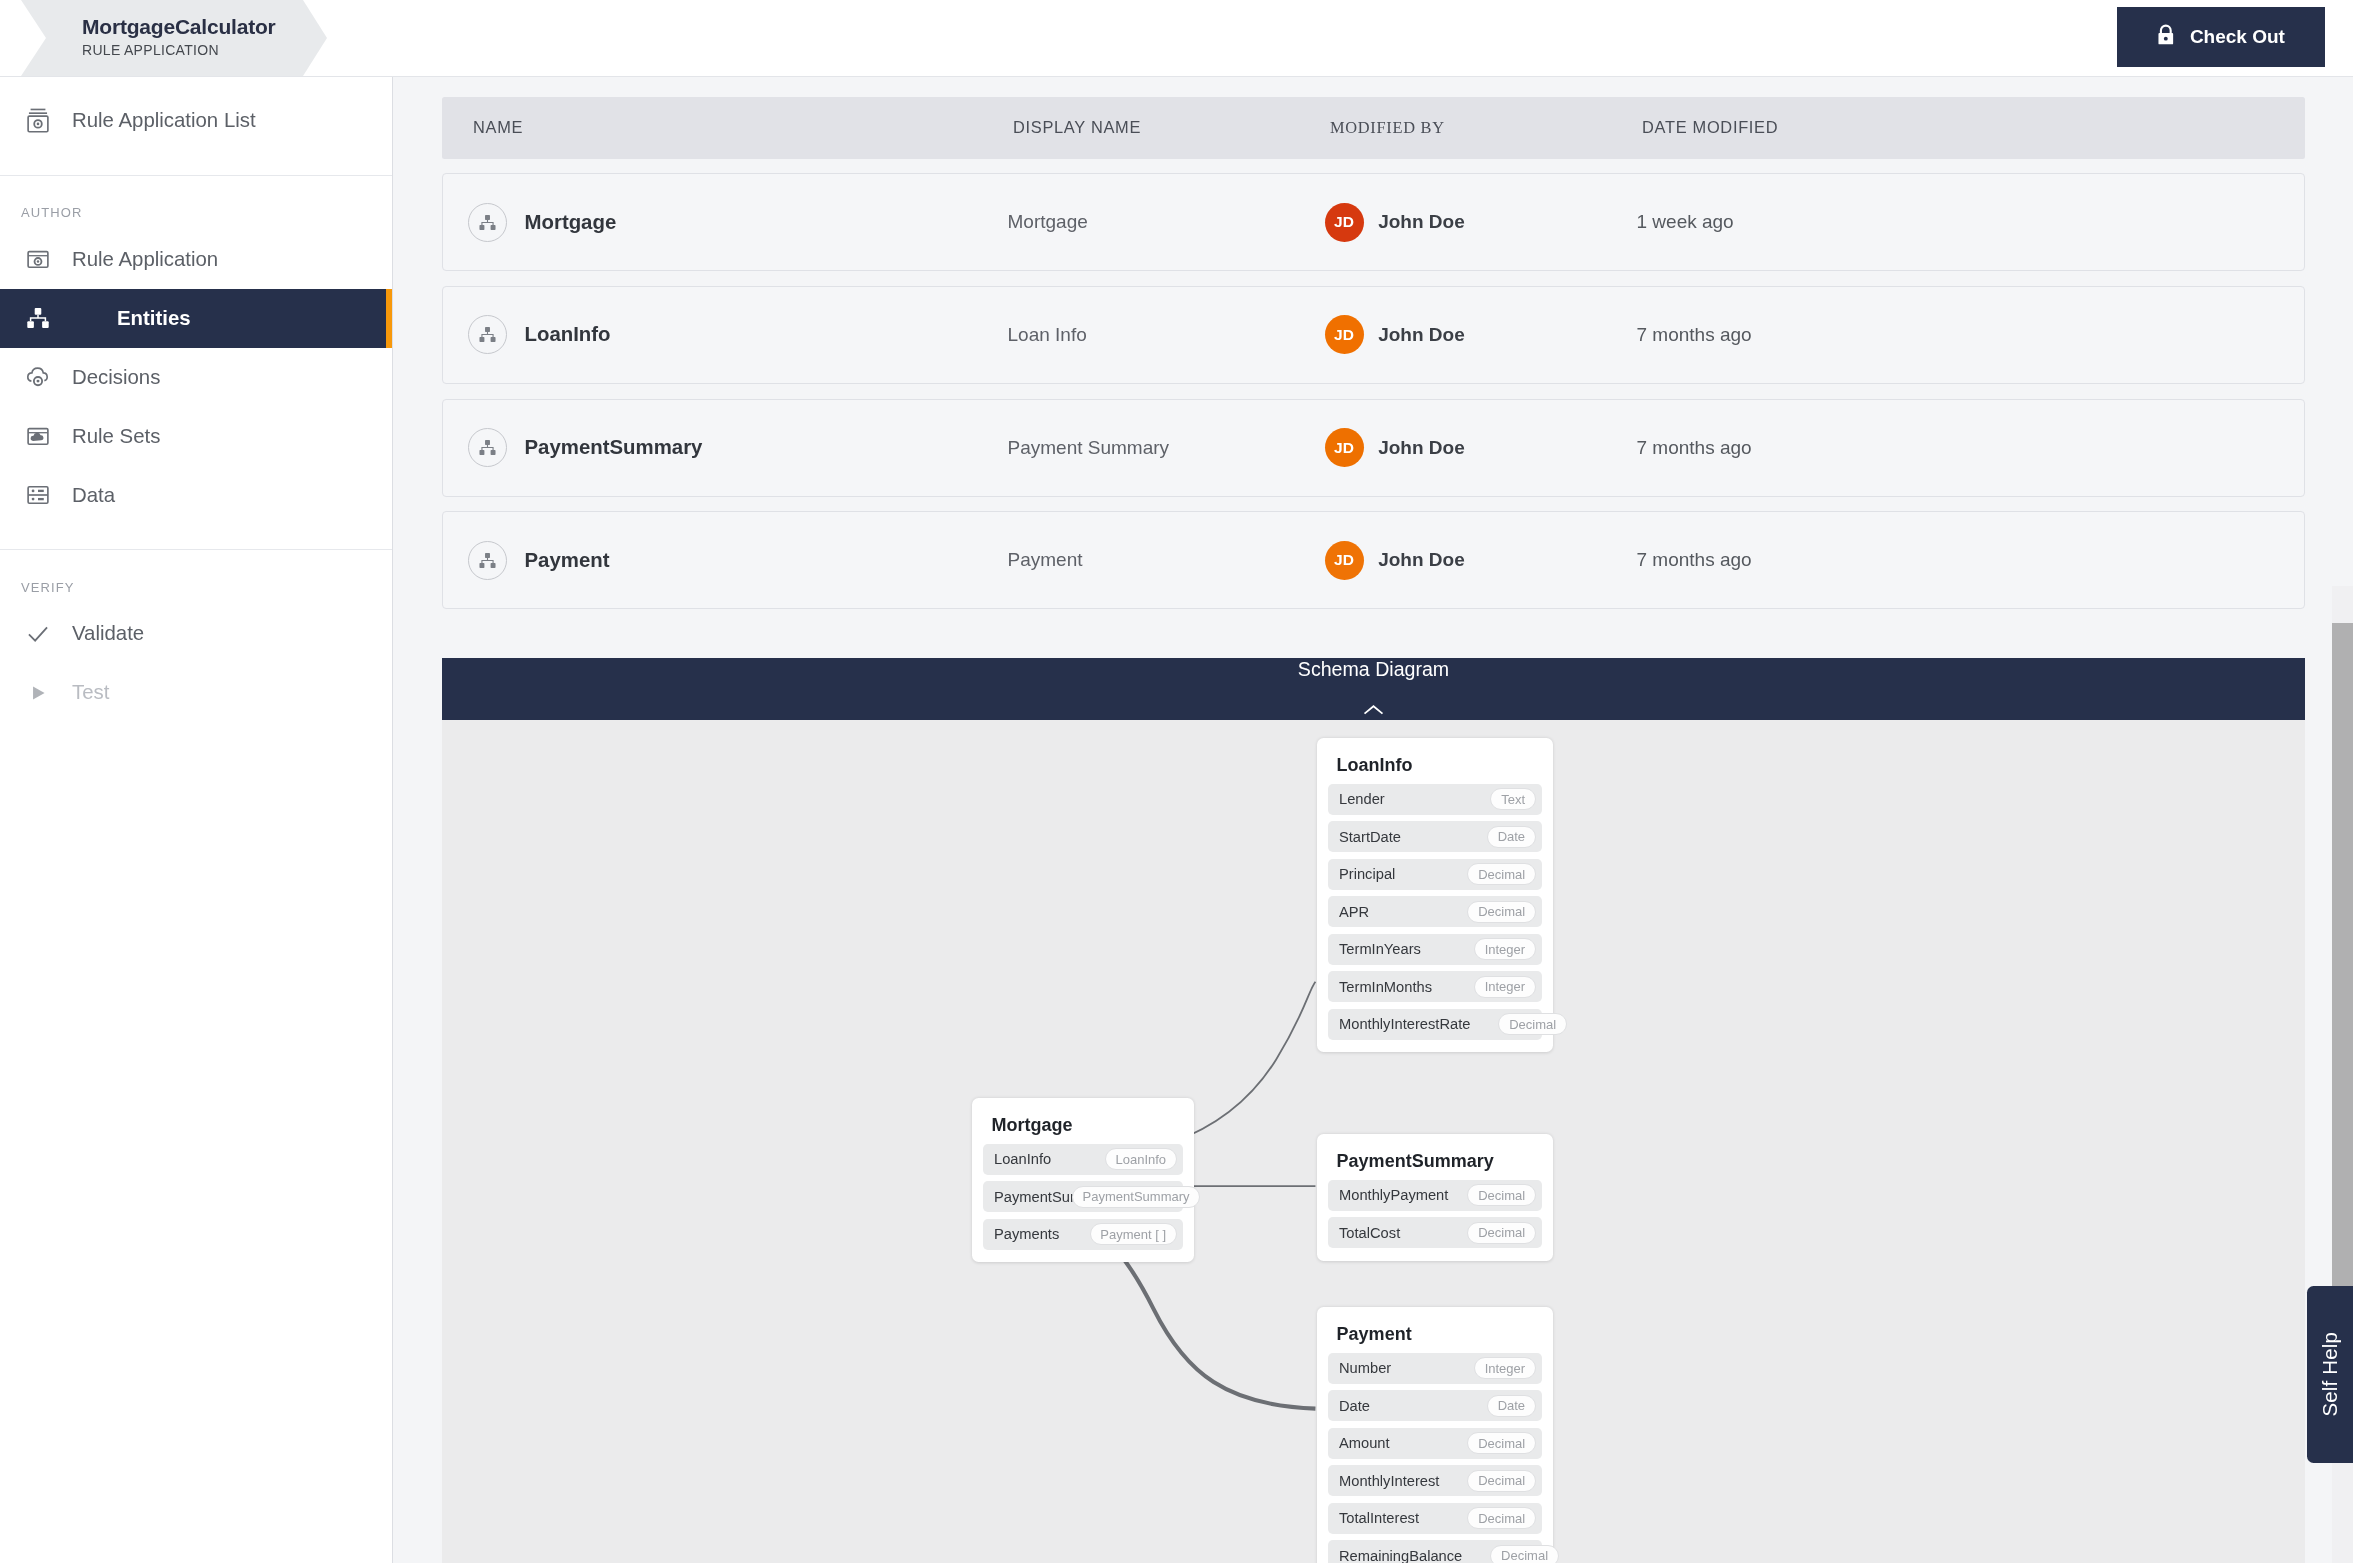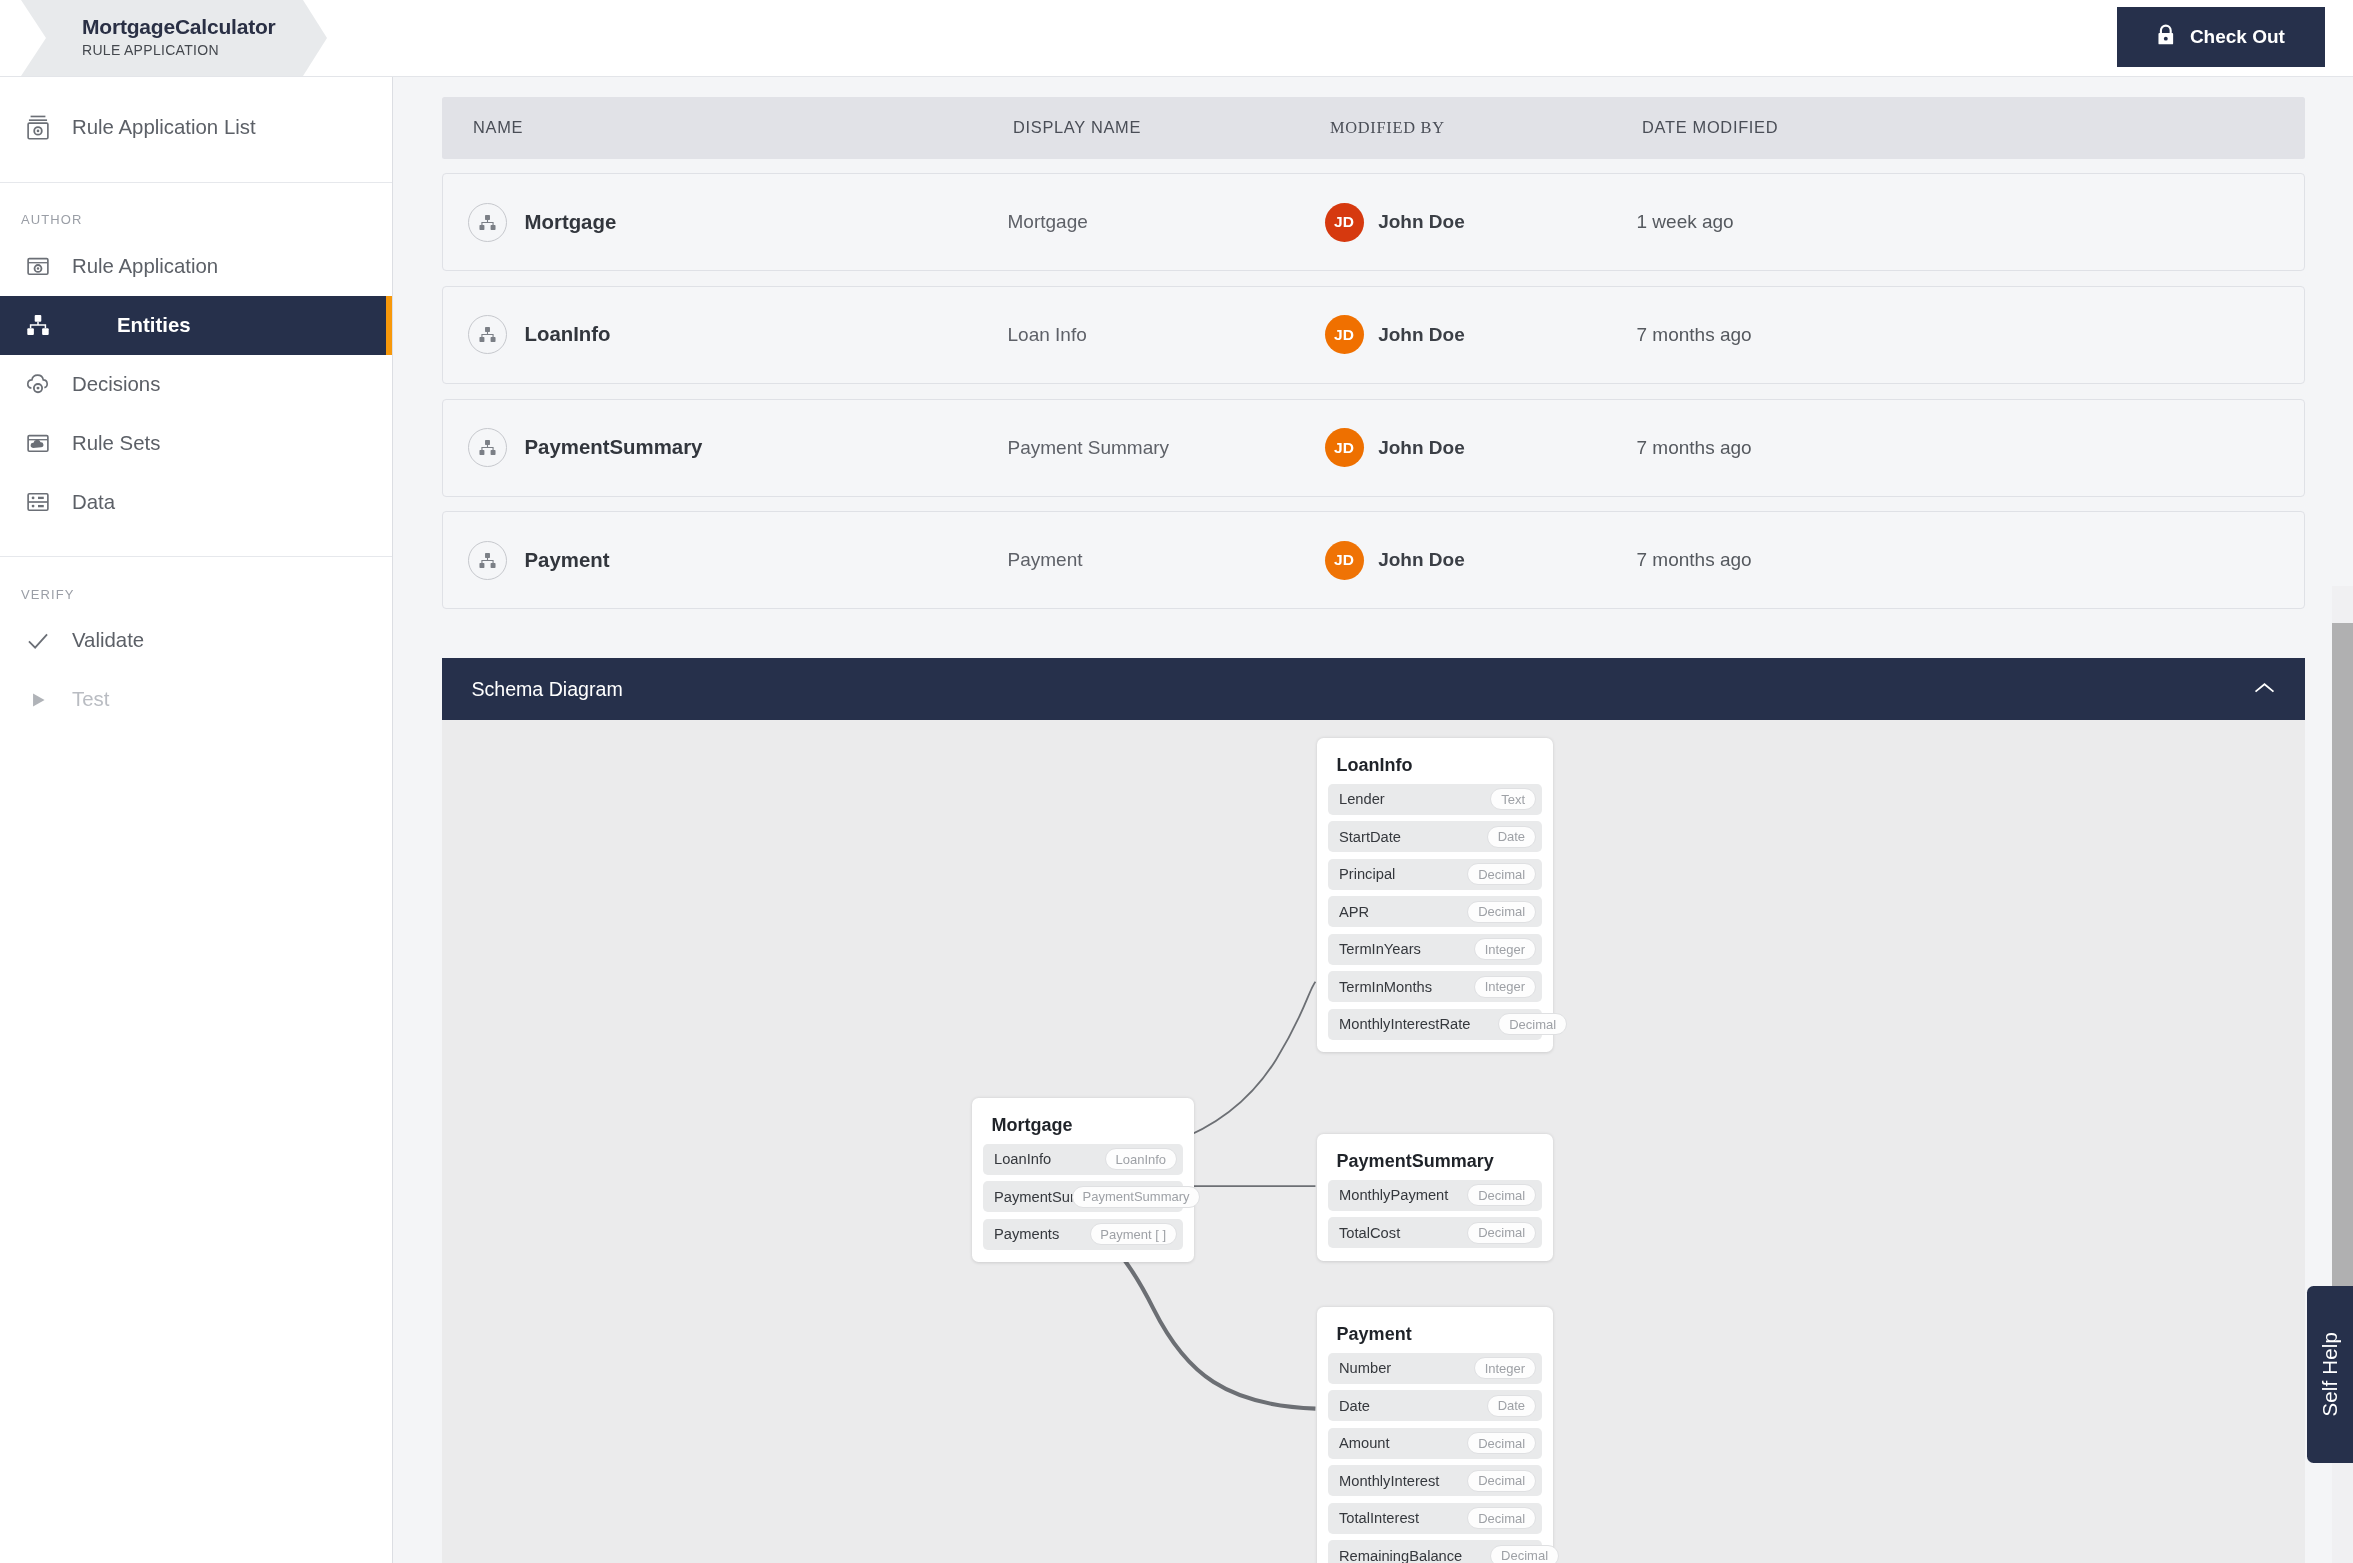--- a/index.html
+++ b/index.html
@@ -53,21 +53,21 @@
 
   
   .sidebar {
     position: absolute; top: 77px; left: 0;
     width: 393px; height: 1487px;
     background: #ffffff;
     border-right: 0.8px solid #dcdee3;
     z-index: 20;
   }
   .nav-sec { border-bottom: 0.8px solid #e6e8ec; padding: 18px 0 24.5px 0; }
-  .nav-sec.first { padding-top: 21px; }
+  .nav-sec.first { padding-top: 14px; }
   .sec-label {
     font-size: 13px; color: #9a9ea6; letter-spacing: 1.1px;
     padding: 11.4px 0 9.8px 21px; font-weight: normal;
   }
   .nav-item {
     display: flex; align-items: center;
     height: 59px; padding-left: 19.6px;
     cursor: pointer; position: relative;
   }
   .nav-item .ico {
@@ -131,20 +131,21 @@
   .mod-name { font-size: 19px; font-weight: bold; color: #3b3f46; }
   .row-date { flex: 1; font-size: 19px; color: #55595f; }
 
   
   .schema { margin: 49px 49px 0 49px; }
   .schema-head {
     height: 62px; background: #26304b;
     display: flex; align-items: center; justify-content: space-between;
     padding: 0 29.4px 0 29.4px;
     cursor: pointer;
+    flex-direction: column;
   }
   .schema-title { color: #ffffff; font-size: 19.6px; }
   .schema-body {
     background: #ebebec; height: 867px;
     position: relative; overflow: hidden;
   }
 
   
   .ebox {
     position: absolute;

